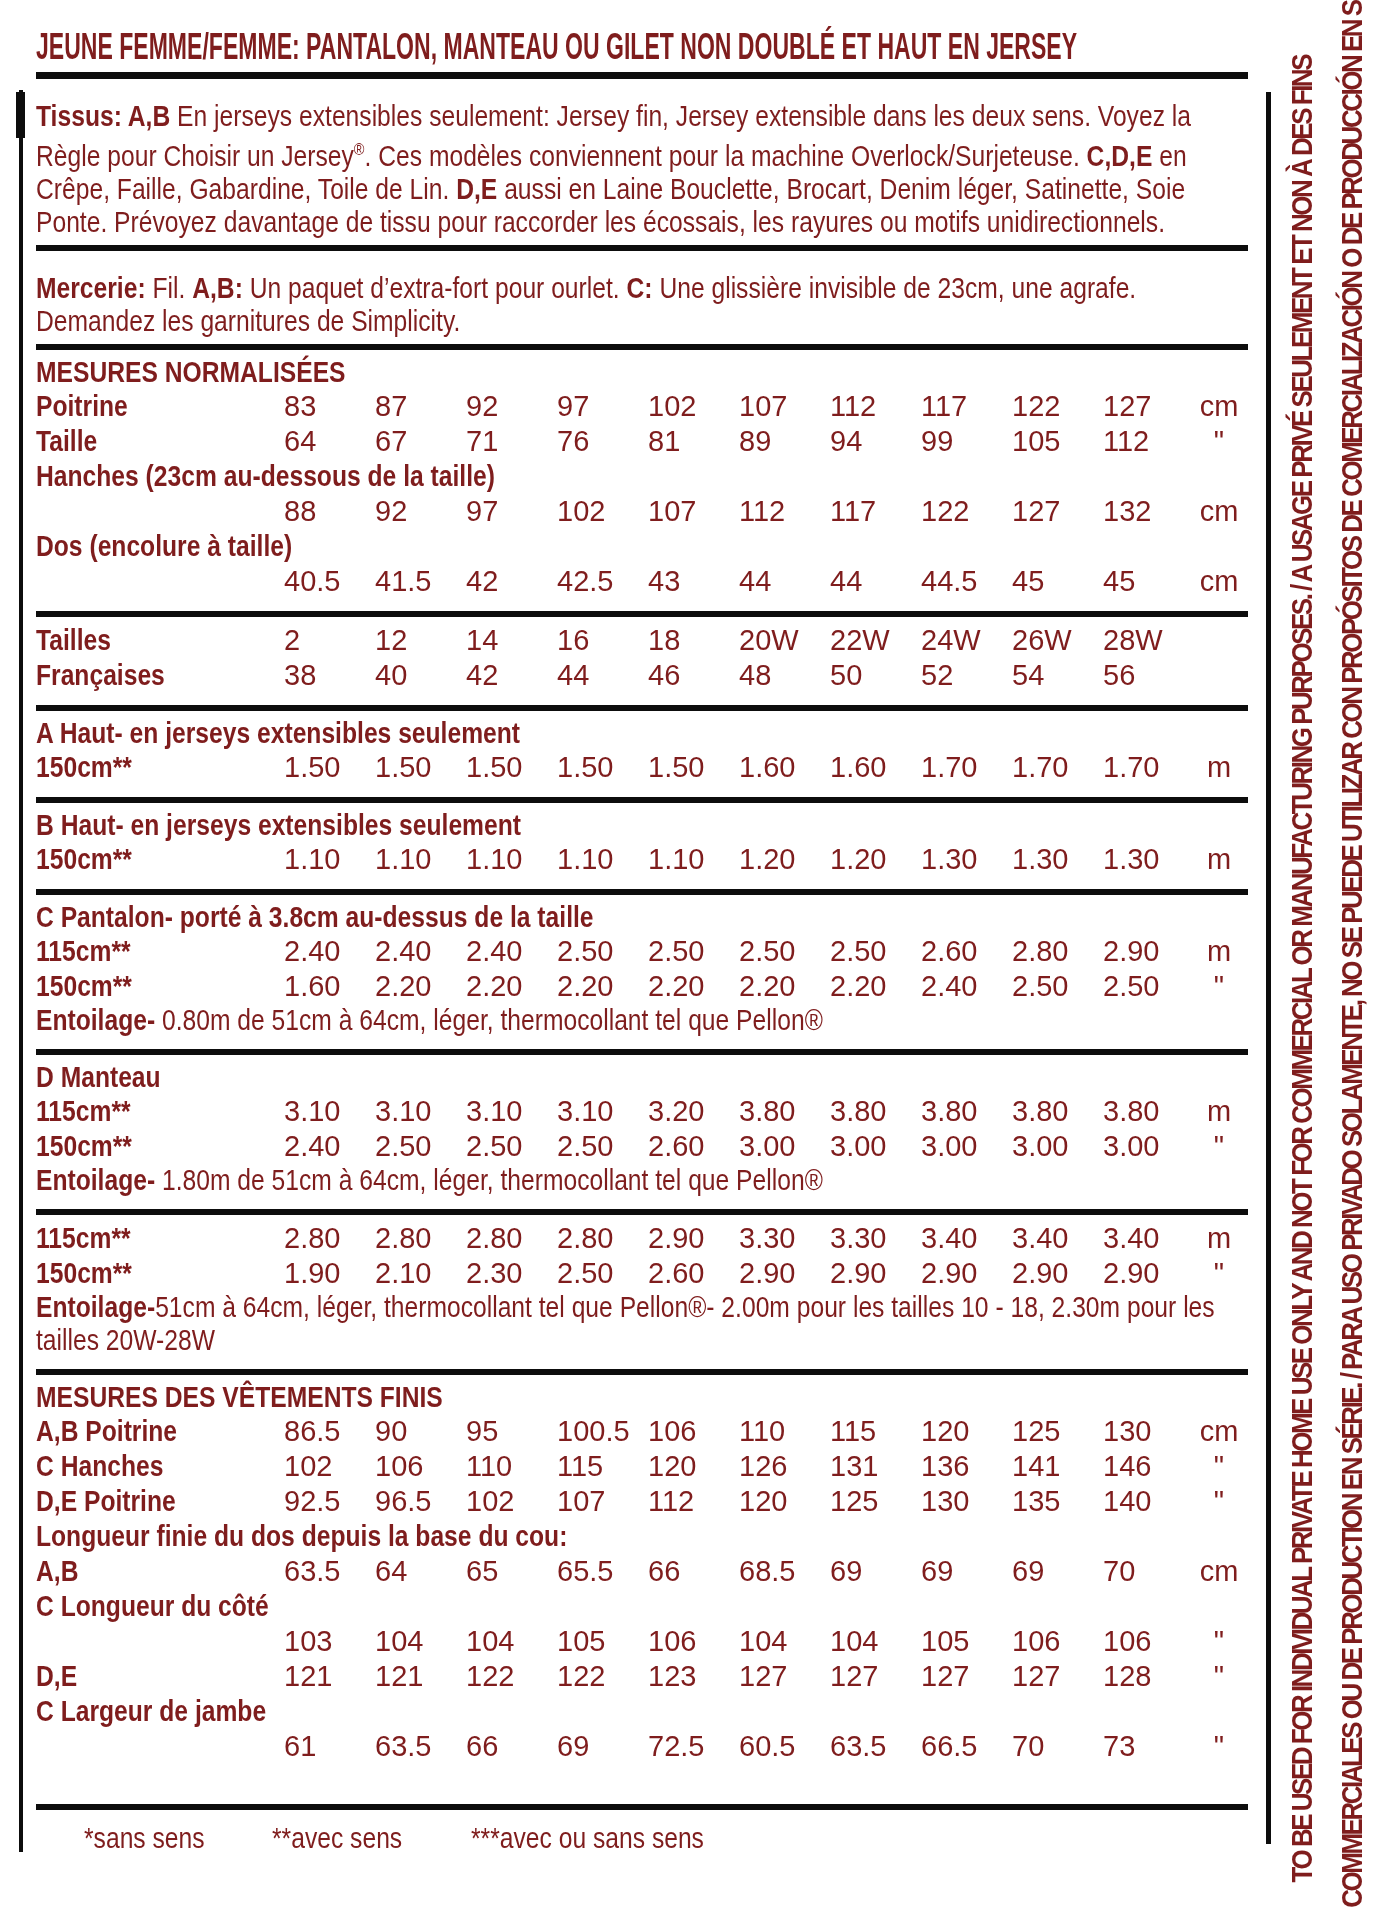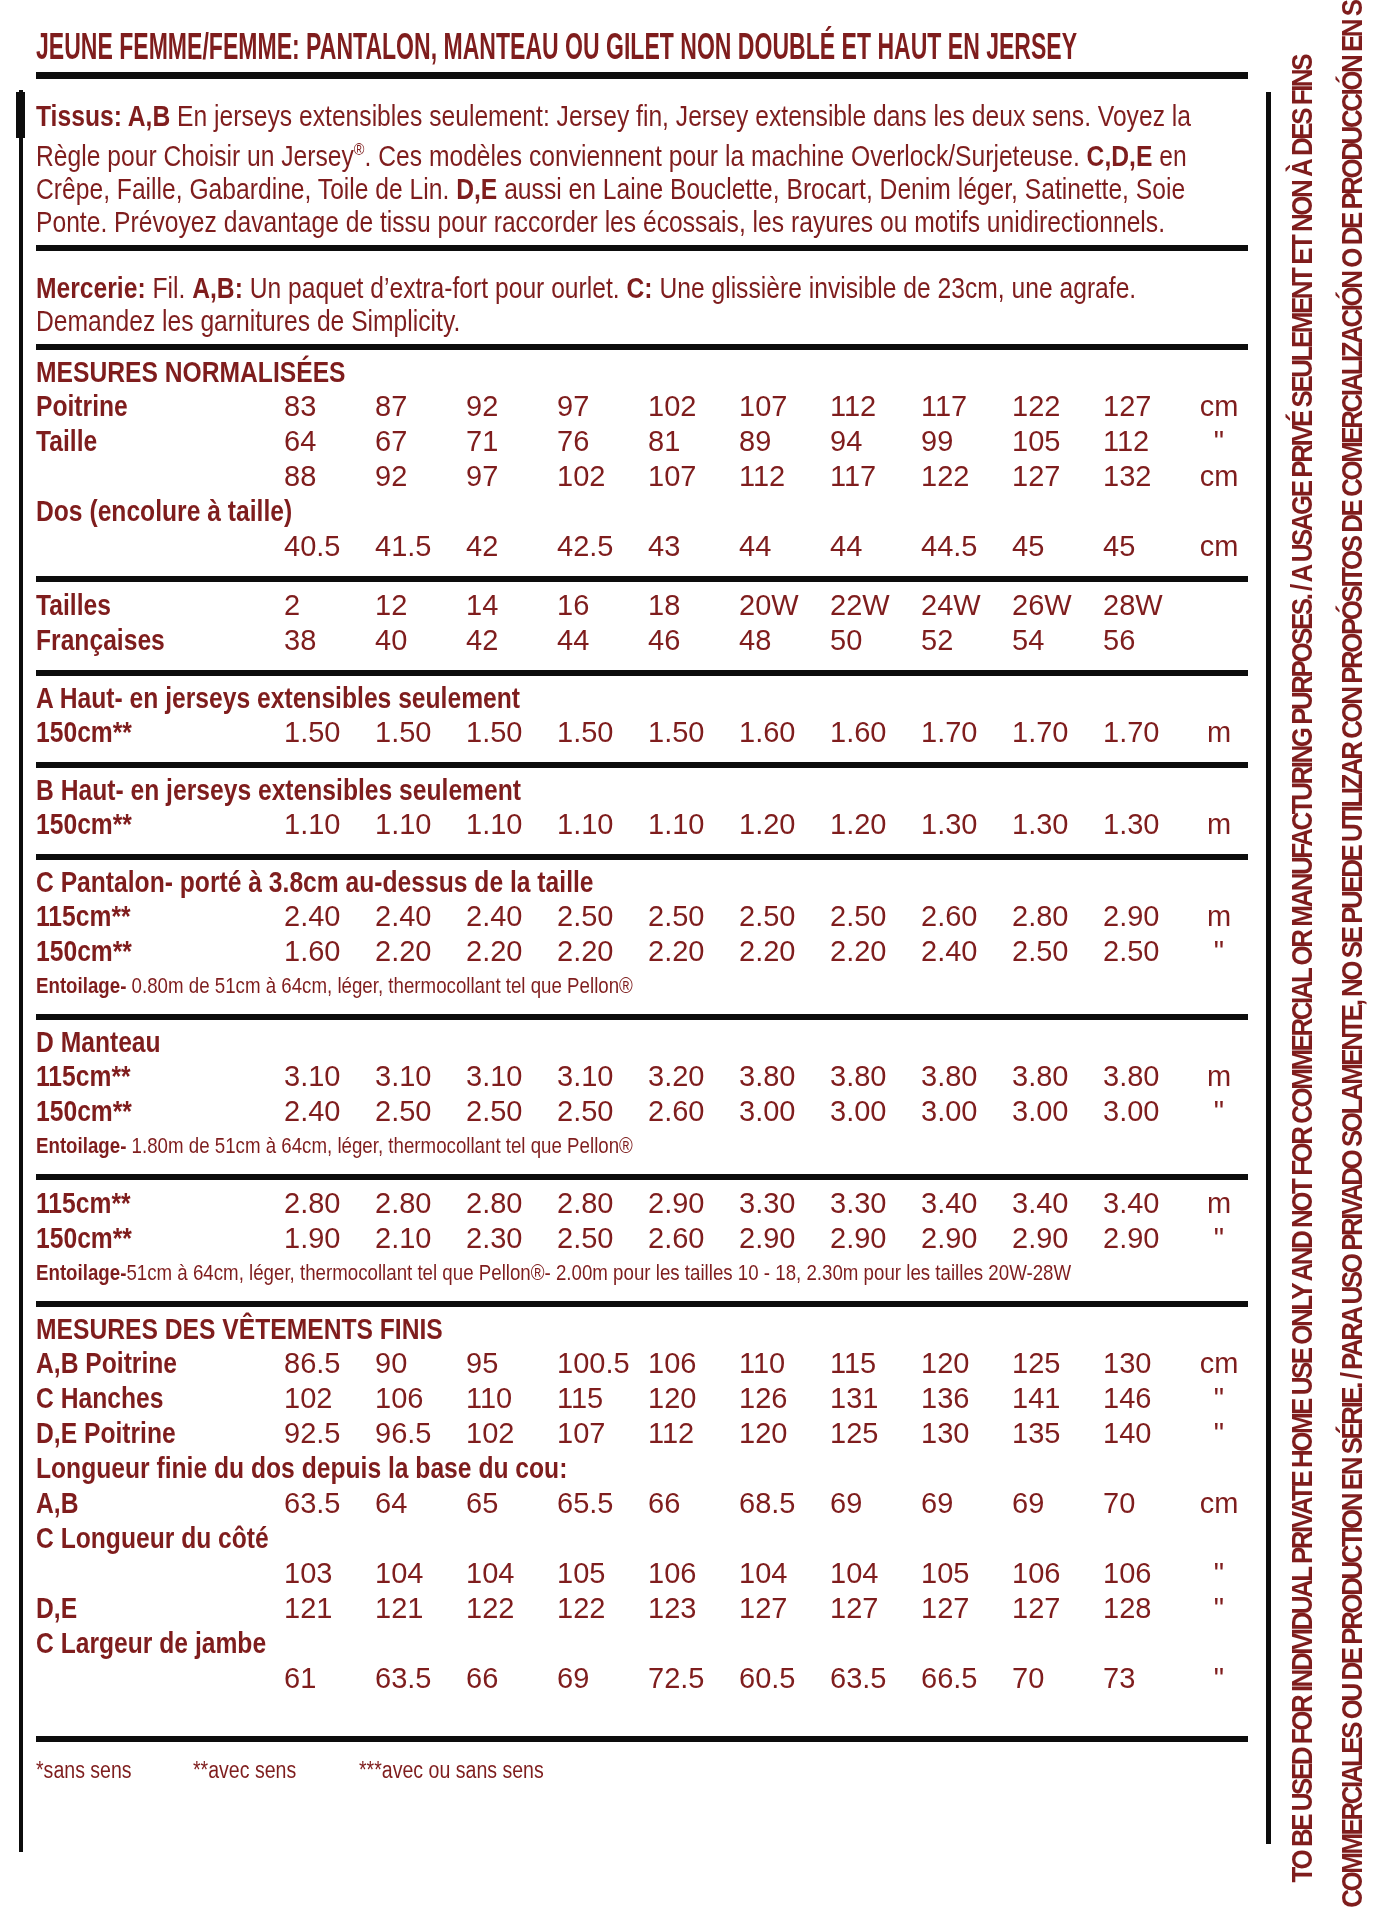--- a/index.html
+++ b/index.html
@@ -22,23 +22,23 @@
 
   .section{padding:6px 0;}
   .sec-heading{height:33px;line-height:33px;font-size:29px;white-space:nowrap;}
   .trow{display:flex;height:35px;line-height:35px;font-size:29px;}
   .cell{flex:0 0 auto;}
   .cell.label{width:248px;}
   .cell.label-span{width:1208px;}
   .cell.val{width:91px;text-align:left;}
   .cell.unit{width:50px;text-align:center;}
   .cond{display:inline-block;transform:scaleX(0.85);transform-origin:0 50%;white-space:nowrap;}
-  .note{font-size:22px;line-height:33px;}
-
-  .foot{margin-top:12px;font-size:23px;line-height:33px;}
+  .note{font-size:29px;line-height:33px;}
+
+  .foot{margin-top:12px;font-size:29px;line-height:33px;margin-left:48px;}
   .foot .cond{margin-right:38px;}
 
   .left-line{position:absolute;left:19px;top:90px;width:4px;height:1762px;background:#0d0d0d;}
   .left-nub{position:absolute;left:16px;top:92px;width:9px;height:46px;background:#0d0d0d;}
   .right-line{position:absolute;left:1266px;top:92px;width:5px;height:1752px;background:#0d0d0d;}
 
   .vtext{position:absolute;writing-mode:vertical-rl;transform:rotate(180deg) scaleX(1.12);
          white-space:nowrap;font-weight:bold;font-size:26px;letter-spacing:-2.5px;line-height:44px;}
   .vtext.inner{left:1280px;bottom:26px;}
   .vtext.outer{left:1330px;bottom:0px;}
@@ -91,20 +91,23 @@
             <div class="cell val">67</div>
             <div class="cell val">71</div>
             <div class="cell val">76</div>
             <div class="cell val">81</div>
             <div class="cell val">89</div>
             <div class="cell val">94</div>
             <div class="cell val">99</div>
             <div class="cell val">105</div>
             <div class="cell val">112</div>
             <div class="cell unit">"</div>
+          </div>
+          <div class="trow">
+            <div class="cell label-span"><span class="cond b">Hanches (23cm au-dessous de la taille)</span></div>
           </div>
           <div class="trow">
             <div class="cell label"><span class="cond b"></span></div>
             <div class="cell val">88</div>
             <div class="cell val">92</div>
             <div class="cell val">97</div>
             <div class="cell val">102</div>
             <div class="cell val">107</div>
             <div class="cell val">112</div>
             <div class="cell val">117</div>

